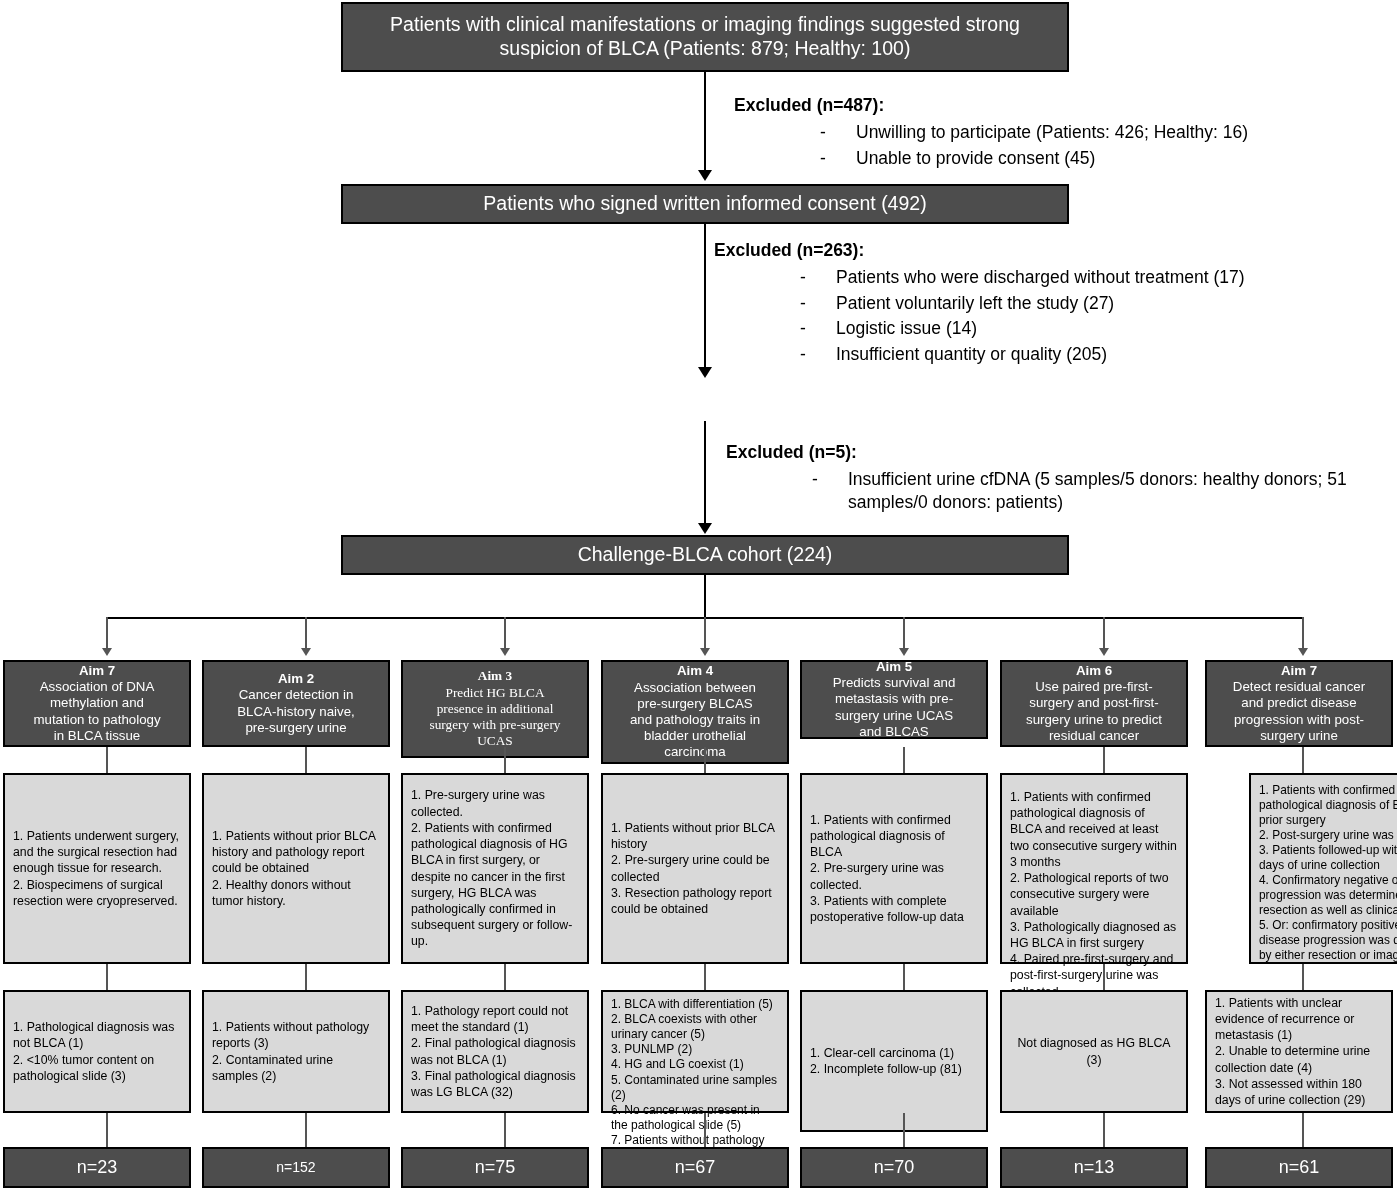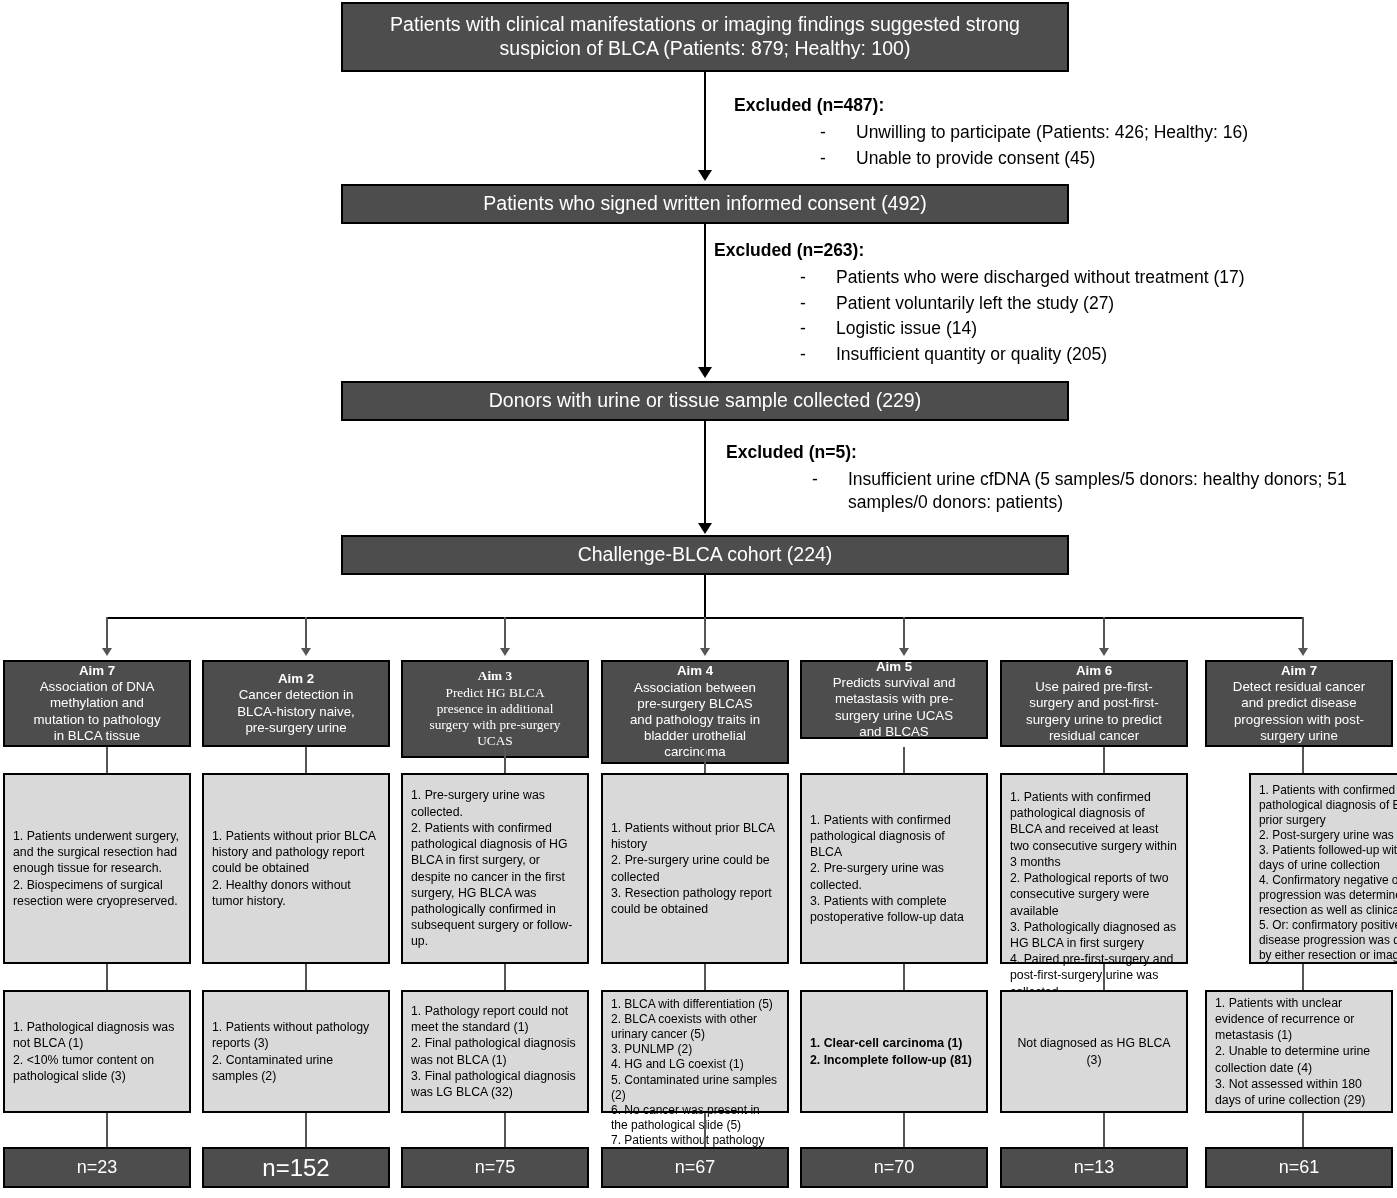--- a/index.html
+++ b/index.html
@@ -92,23 +92,20 @@
   <div class="vline" style="left:704px; top:72px; height:100px;"></div>
   <div class="arrow-down" style="left:698px; top:170px;"></div>
 
   <div class="dark-box" style="left:341px; top:184px; width:728px; height:40px; font-size:19.5px;">
     <span class="inner">Patients who signed written informed consent (492)</span>
   </div>
 
   <div class="vline" style="left:704px; top:224px; height:145px;"></div>
   <div class="arrow-down" style="left:698px; top:367px;"></div>
 
-  <div class="dark-box" style="left:341px; top:381px; width:728px; height:40px; font-size:19.5px;">
-    <span class="inner">Donors with urine or tissue sample collected (229)</span>
-  </div>
 
   <div class="vline" style="left:704px; top:421px; height:104px;"></div>
   <div class="arrow-down" style="left:698px; top:523px;"></div>
 
   <div class="dark-box" style="left:341px; top:535px; width:728px; height:40px; font-size:19.5px;">
     <span class="inner">Challenge-BLCA cohort (224)</span>
   </div>
 
   <div class="excl" style="left:734px; top:94px; width:676px;">
     <div class="excl-title">Excluded (n=487):</div>
@@ -185,21 +182,21 @@
   <div class="dark-box" style="left:202px; top:660px; width:188px; height:87px; font-size:13.3px;">
     <span class="inner"><b>Aim 2</b><br><span>Cancer detection in BLCA-history naive, pre-surgery urine</span></span>
   </div>
   <div class="vline thin" style="left:305px; top:747px; height:26px;"></div>
   <div class="gray-box" style="left:202px; top:773px; width:188px; height:191px;">1.  Patients without prior BLCA history and pathology report could be obtained
 2. Healthy donors without tumor history.</div>
   <div class="vline thin" style="left:305px; top:964px; height:26px;"></div>
   <div class="gray-box" style="left:202px; top:990px; width:188px; height:123px;">1. Patients without pathology reports (3)
 2. Contaminated urine samples (2)</div>
   <div class="vline thin" style="left:305px; top:1113px; height:34px;"></div>
-  <div class="dark-box" style="left:202px; top:1147px; width:188px; height:41px; font-size:24px;">
+  <div class="dark-box" style="left:202px; top:1147px; width:188px; height:41px; font-size:14px;">
     <span class="inner">n=152</span>
   </div>
 
   <div class="dark-box" style="left:401px; top:660px; width:188px; height:98px; font-size:13.3px;font-family:Liberation Serif, serif;">
     <span class="inner"><b>Aim 3</b><br><span>Predict HG BLCA presence in additional surgery with pre-surgery UCAS</span></span>
   </div>
   <div class="vline thin" style="left:504px; top:747px; height:26px;"></div>
   <div class="gray-box" style="left:401px; top:773px; width:188px; height:191px;">1. Pre-surgery urine was collected.
 2. Patients with confirmed pathological diagnosis of HG BLCA in first surgery, or despite no cancer in the first surgery, HG BLCA was pathologically confirmed in subsequent surgery or follow-up.</div>
   <div class="vline thin" style="left:504px; top:964px; height:26px;"></div>
@@ -232,21 +229,21 @@
   </div>
 
   <div class="dark-box" style="left:800px; top:660px; width:188px; height:79px; font-size:13.3px;">
     <span class="inner"><b>Aim 5</b><br><span>Predicts survival and metastasis with pre-surgery urine UCAS and BLCAS</span></span>
   </div>
   <div class="vline thin" style="left:903px; top:747px; height:26px;"></div>
   <div class="gray-box" style="left:800px; top:773px; width:188px; height:191px;">1. Patients with confirmed pathological diagnosis of BLCA
 2. Pre-surgery urine was collected.
 3. Patients with complete postoperative follow-up data</div>
   <div class="vline thin" style="left:903px; top:964px; height:26px;"></div>
-  <div class="gray-box" style="left:800px; top:990px; width:188px; height:123px;font-weight:bold;">1. Clear-cell carcinoma (1)
+  <div class="gray-box" style="left:800px; top:990px; width:188px; height:142px;">1. Clear-cell carcinoma (1)
 2. Incomplete follow-up (81)</div>
   <div class="vline thin" style="left:903px; top:1113px; height:34px;"></div>
   <div class="dark-box" style="left:800px; top:1147px; width:188px; height:41px; font-size:18px;">
     <span class="inner">n=70</span>
   </div>
 
   <div class="dark-box" style="left:1000px; top:660px; width:188px; height:87px; font-size:13.3px;">
     <span class="inner"><b>Aim 6</b><br><span>Use paired pre-first-surgery and post-first-surgery urine to predict residual cancer</span></span>
   </div>
   <div class="vline thin" style="left:1103px; top:747px; height:26px;"></div>

